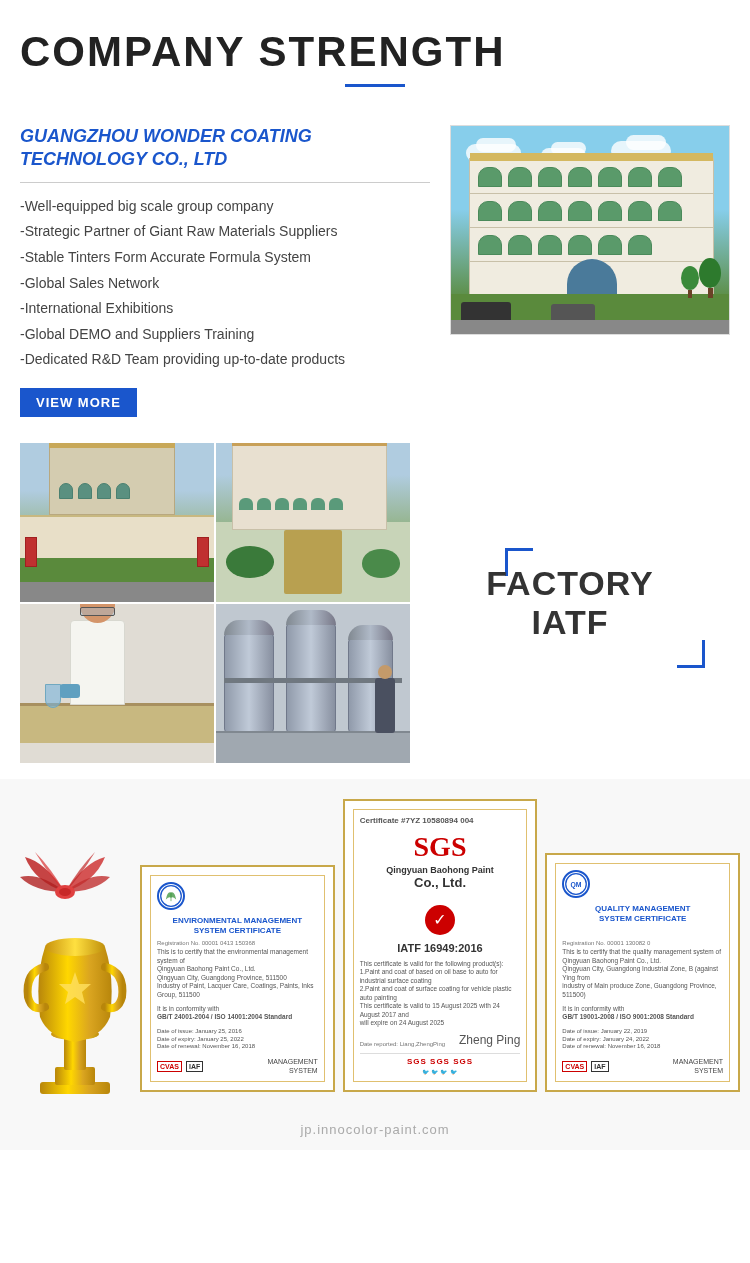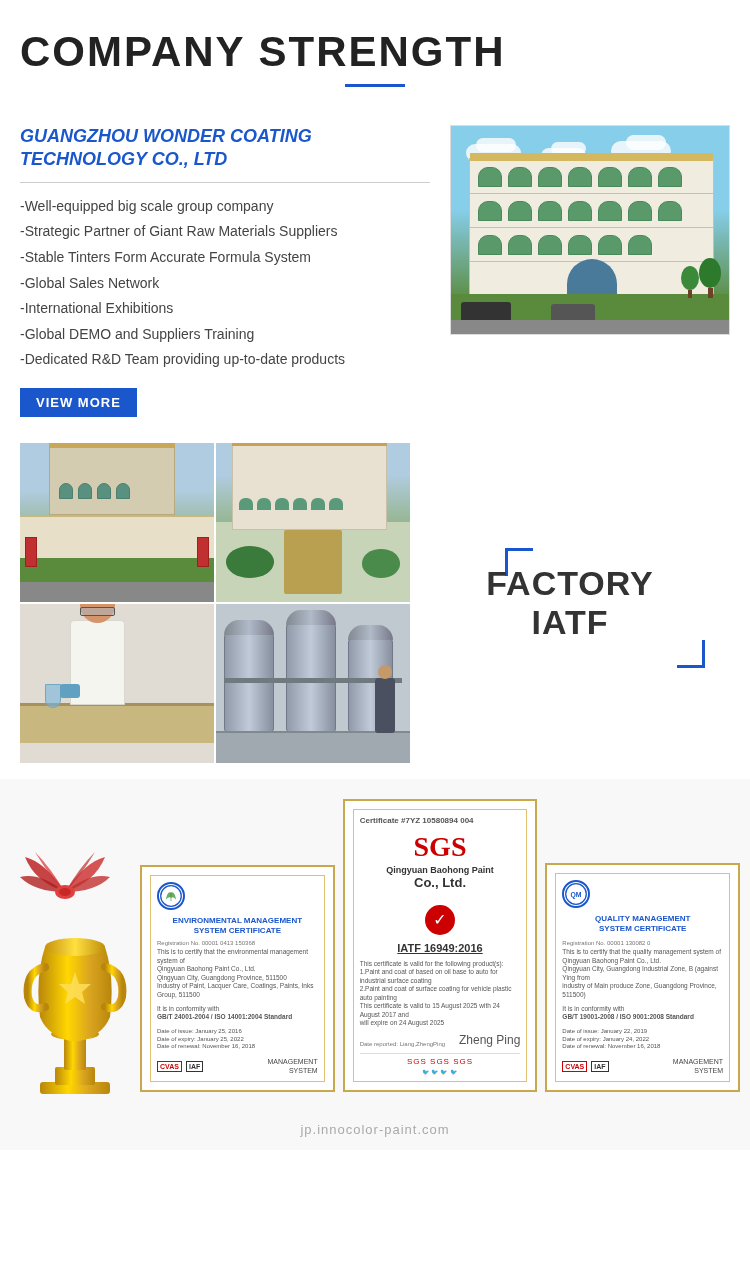--- a/index.html
+++ b/index.html
@@ -289,21 +289,21 @@
       color: #fff;
       font-size: 16px;
       margin: 0 auto;
     }
     .cert-qm-title {
       font-size: 8px;
       font-weight: bold;
       color: #1a56cc;
       text-align: center;
       line-height: 1.2;
-      margin-bottom: 5px;
+      margin-bottom: 15px;
     }
 
     
     .watermark {
       text-align: center;
       padding: 8px 0 12px;
       background: #f8f8f8;
     }
     .watermark-text {
       font-size: 13px;
@@ -603,35 +603,35 @@
         <div class="cert-logo-row">
           <div style="font-size:8px;color:#555;font-weight:bold;">Certificate #7YZ 10580894 004</div>
         </div>
         <div class="cert-sgs-large">SGS</div>
         <div style="text-align:center;margin-bottom:13px;">
           <div style="font-size:9px;font-weight:bold;color:#333;">Qingyuan Baohong Paint</div>
           <div style="font-size:13px;font-weight:bold;color:#333;">Co., Ltd.</div>
         </div>
         <div class="cert-sgs-checkmark">✓</div>
         <div style="text-align:center;margin-top:5px;">
-          <div style="font-size:11px;font-weight:bold;color:#333;text-decoration:underline;">IATF 16949:2016</div>
+          <div style="font-size:11px;font-weight:bold;color:#333;">IATF 16949:2016</div>
         </div>
         <div class="cert-body-text" style="margin-top:4px;font-size:6.5px;">
           This certificate is valid for the following product(s):<br>
           1.Paint and coat of based on oil base to auto for industrial surface coating<br>
           2.Paint and coat of surface coating for vehicle plastic auto painting<br>
           This certificate is valid to 15 August 2025 with 24 August 2017 and<br>
           will expire on 24 August 2025
         </div>
         <div style="display:flex;justify-content:space-between;align-items:flex-end;margin-top:4px;">
           <div style="font-size:6px;color:#777;">Date reported: Liang,ZhengPing</div>
           <div class="cert-sig">Zheng Ping</div>
         </div>
         <div style="text-align:center;margin-top:4px;border-top:1px solid #ddd;padding-top:3px;">
-          <div style="font-size:8px;color:#c00;font-weight:400;letter-spacing:1px;">SGS SGS SGS</div>
+          <div style="font-size:8px;color:#c00;font-weight:700;letter-spacing:1px;">SGS SGS SGS</div>
           <div style="font-size:6px;color:#c00;margin-top:2px;">🐦 🐦 🐦 🐦</div>
         </div>
       </div>
     </div>
 
     <div class="cert-card">
       <div class="cert-inner">
         <div class="cert-logo-row">
           <div class="cert-circle-logo">
             <svg viewBox="0 0 28 28" width="24" height="24">

